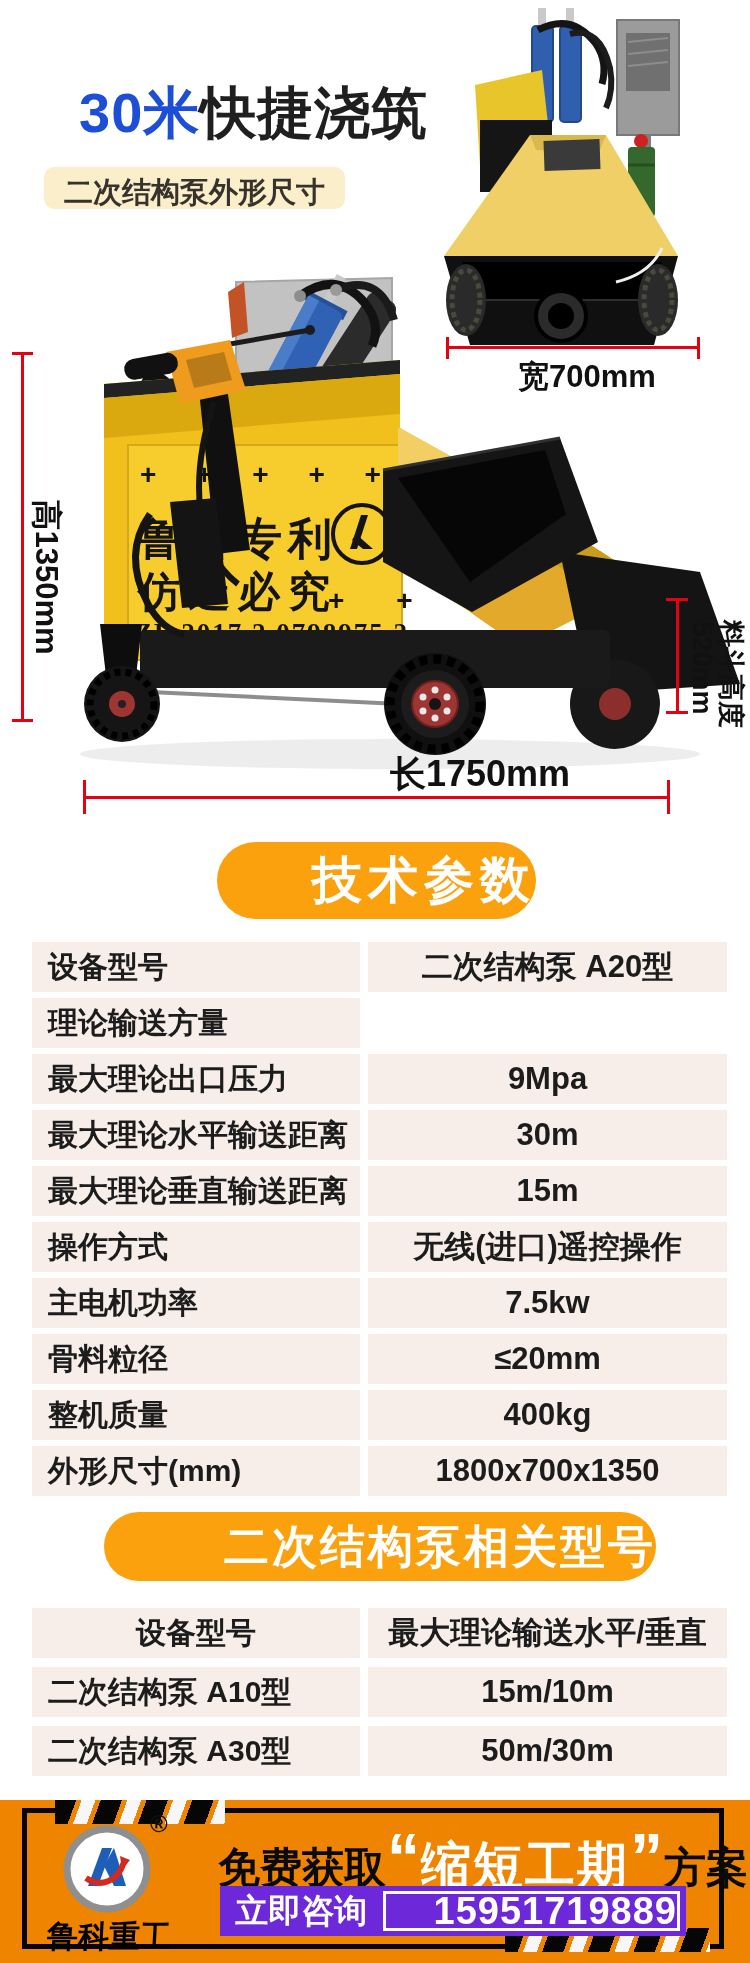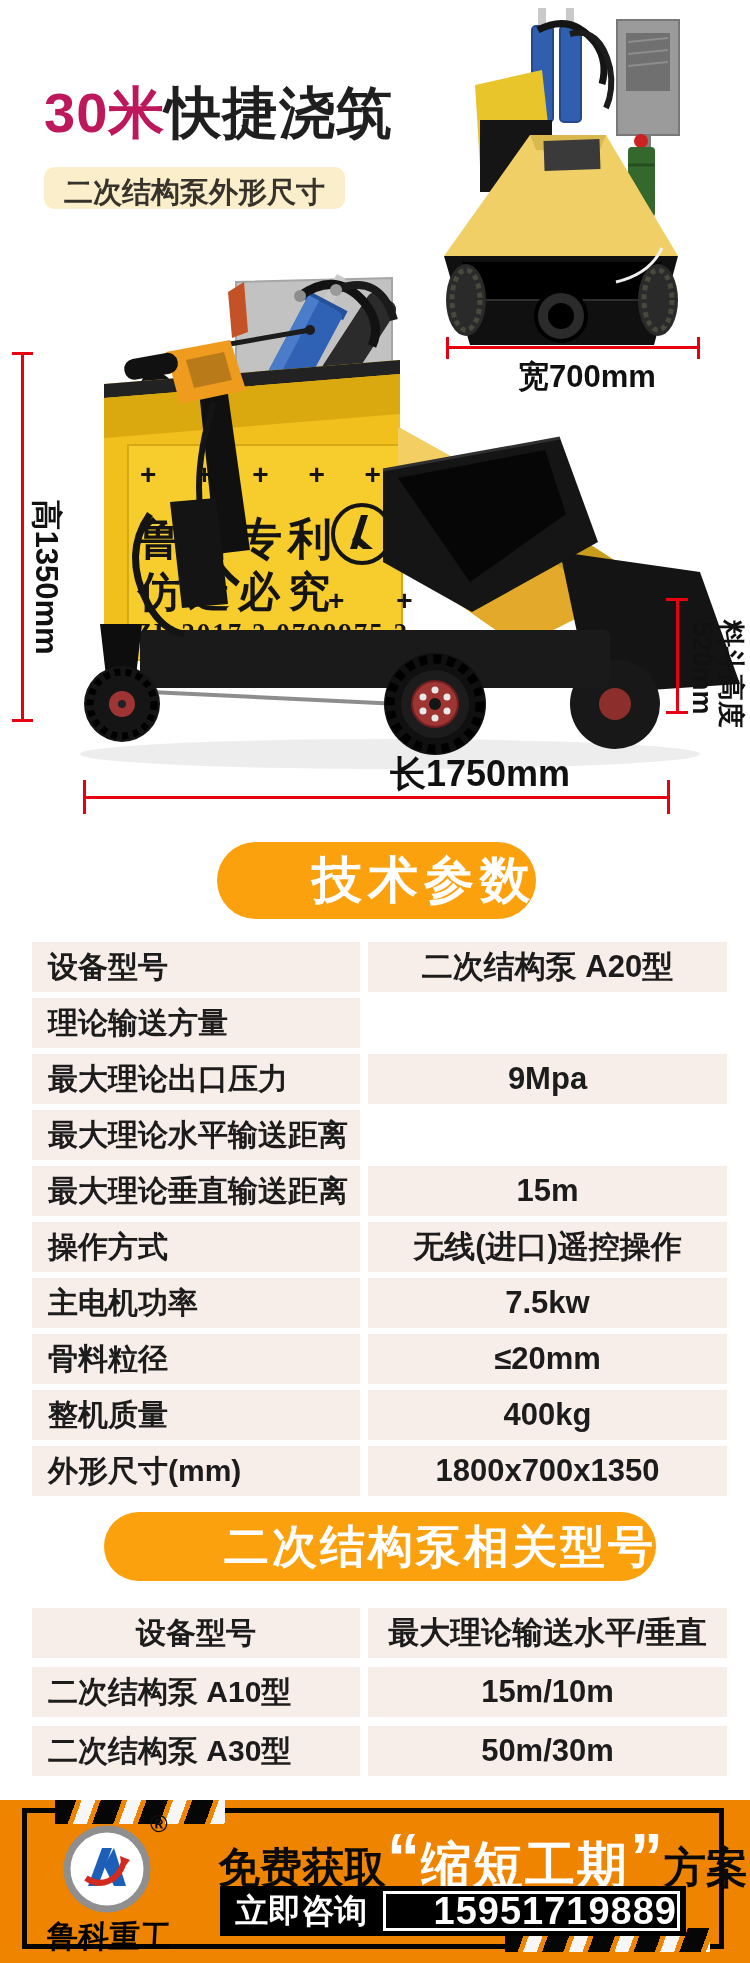--- a/index.html
+++ b/index.html
@@ -2,21 +2,21 @@
 <html><head>
 <meta charset="utf-8">
 <style>
   * { margin:0; padding:0; box-sizing:border-box; }
   html,body { background:#fff; }
   body { font-family:"Liberation Sans","DejaVu Sans",sans-serif; }
   .page { position:relative; width:750px; height:1963px; background:#ffffff; overflow:hidden; margin:0 auto; }
 
   
   .title { position:absolute; left:44px; top:76px; font-size:56px; font-weight:800; color:#1f1f1f; letter-spacing:1px; white-space:nowrap; }
-  .title .hl { color:#be185d; }
+  .title .hl { color:#1d4ed8;margin-left:35px; }
   .badge { position:absolute; left:44px; top:167px; height:42px; line-height:50px; padding:0 20px; background:#fbefcb; border-radius:10px; font-size:29px; font-weight:700; color:#37332c; white-space:nowrap; }
 
   
   .dim { position:absolute; background:#e60012; }
   .dim-text { position:absolute; color:#111; font-weight:700; white-space:nowrap; }
   .rot { transform:translate(-50%,-50%) rotate(90deg); }
 
   
   .pill { position:absolute; background:#fba10e; border-radius:40px; color:#ffffff; font-weight:700; text-align:right; }
   .pill1 { left:217px; top:842px; width:319px; height:77px; line-height:77px; font-size:50px; letter-spacing:6px; }
@@ -38,21 +38,21 @@
   .frame { position:absolute; left:22px; top:8px; width:702px; height:141px; border:5px solid #060606; }
   .stripes { position:absolute; height:24px; background:repeating-linear-gradient(110deg,#060606 0 20px,#ee8400 20px 25px,#f7f7f7 25px 38px,#ee8400 38px 43px); }
   .stripes.tl { left:55px; top:0; width:170px; }
   .stripes.br { left:505px; top:128px; width:205px; }
   .logo-reg { position:absolute; left:150px; top:10px; font-size:24px; font-weight:700; color:#111; }
   .brand { position:absolute; left:28px; top:116px; width:162px; text-align:center; font-size:31px; font-weight:800; color:#000; font-family:"Liberation Serif","DejaVu Serif",serif; transform:skewX(-3deg); }
   .slogan { position:absolute; left:218px; top:24px; display:flex; align-items:flex-start; white-space:nowrap; }
   .slogan .dark { font-size:42px; font-weight:800; color:#0a0a0a; margin-top:16px; }
   .slogan .quote { font-size:66px; font-weight:800; color:#ffffff; line-height:1; margin:0 1px; }
   .slogan .white { font-size:50px; font-weight:800; color:#ffffff; margin-top:8px; letter-spacing:2px; }
-  .cta-bar { position:absolute; left:220px; top:86px; width:466px; height:50px; background:#000000; display:flex; align-items:center; }
+  .cta-bar { position:absolute; left:220px; top:86px; width:466px; height:50px; background:#6d28d9; display:flex; align-items:center; }
   .cta-label { width:172px; text-align:center; font-size:33px; font-weight:700; color:#fff; }
   .phone-box { flex:1; height:40px; line-height:34px; margin-right:6px; border:3px solid #ffffff; text-align:center; font-size:38px; font-weight:700; color:#ffffff; letter-spacing:1px;padding-left:48px; }
 
   svg { position:absolute; display:block; }
   svg text { font-family:"Liberation Sans","DejaVu Sans",sans-serif; }
   .brush { font-family:"Liberation Serif","DejaVu Serif",serif; }
 </style>
 </head>
 <body>
 
@@ -239,20 +239,21 @@
     </div>
     <div class="spec-row">
       <div class="cell label">理论输送方量</div>
     </div>
     <div class="spec-row">
       <div class="cell label">最大理论出口压力</div>
       <div class="cell value">9Mpa</div>
     </div>
     <div class="spec-row">
       <div class="cell label">最大理论水平输送距离</div>
+      <div class="cell value">30m</div>
     </div>
     <div class="spec-row">
       <div class="cell label">最大理论垂直输送距离</div>
       <div class="cell value">15m</div>
     </div>
     <div class="spec-row">
       <div class="cell label">操作方式</div>
       <div class="cell value">无线(进口)遥控操作</div>
     </div>
     <div class="spec-row">

